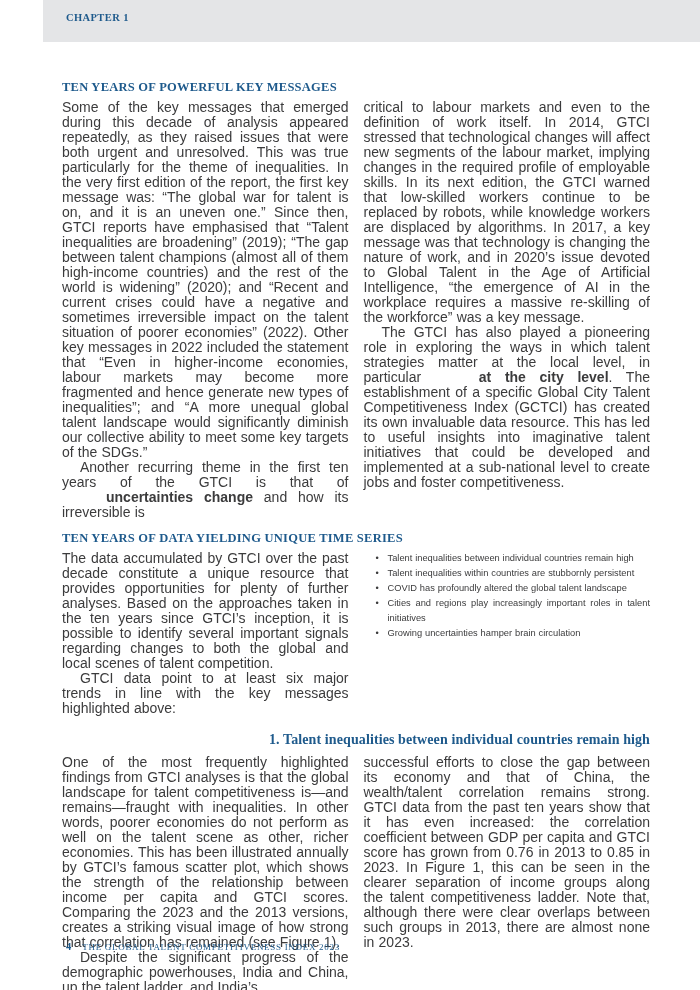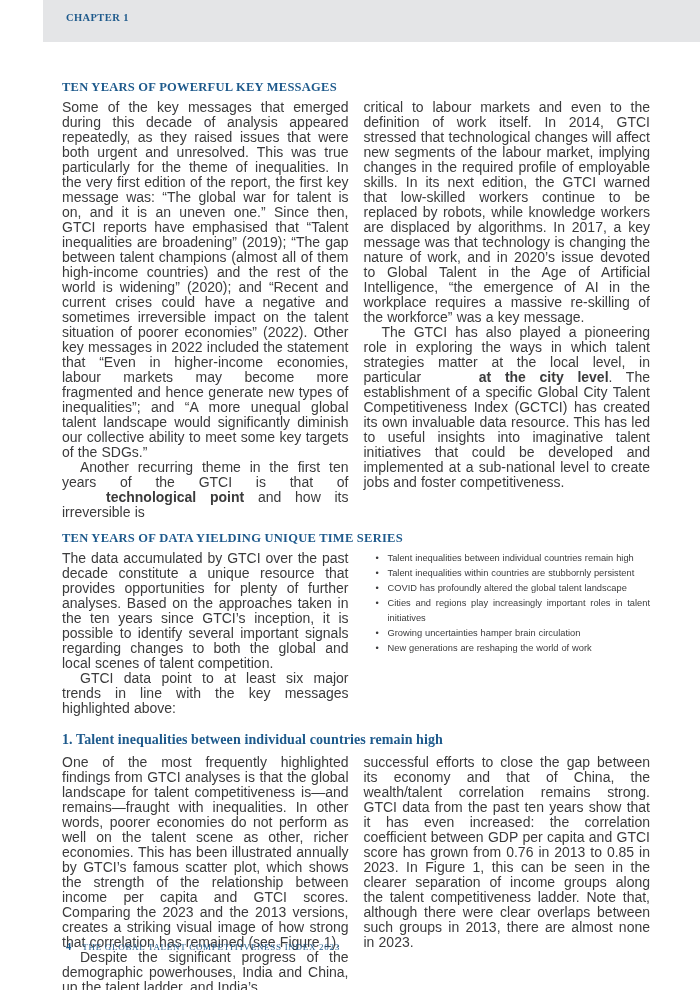--- a/index.html
+++ b/index.html
@@ -25,21 +25,21 @@
   
   .content { position:absolute; left:62px; top:80px; width:588px; }
 
   .section { margin:0 0 11px 0; }
   .section-heading {
     font-family:"Liberation Serif", serif; font-weight:bold;
     font-size:12.5px; letter-spacing:0.25px; color:#1e5a8c;
     margin:0 0 5px 0;
   }
   .section-heading.numbered {
-    font-size:14px; letter-spacing:0.1px; margin:16px 0 7px 0;
+    font-size:14px; letter-spacing:0.1px; margin:16px 0 7px 0;text-align:right;
   }
 
   .two-col { display:flex; gap:15px; }
   .col { width:286.5px; }
 
   p.body {
     font-size:14px; line-height:15px; text-align:justify;
     color:#3b3b3c; margin:0; word-spacing:0.3px;
   }
   p.body.indent { text-indent:18px; }
@@ -74,21 +74,21 @@
     <span class="chapter-label">CHAPTER 1</span>
   </div>
 
   <div class="content">
 
     <div class="section">
       <h2 class="section-heading">TEN YEARS OF POWERFUL KEY MESSAGES</h2>
       <div class="two-col">
         <div class="col">
             <p class="body"><span>Some of the key messages that emerged during this decade of analysis appeared repeatedly, as they raised issues that were both urgent and unresolved. This was true particularly for the theme of inequalities. In the very first edition of the report, the first key message was: “The global war for talent is on, and it is an uneven one.” Since then, GTCI reports have emphasised that “Talent inequalities are broadening” (2019); “The gap between talent champions (almost all of them high-income countries) and the rest of the world is widening” (2020); and “Recent and current crises could have a negative and sometimes irreversible impact on the talent situation of poorer economies” (2022). Other key messages in 2022 included the statement that “Even in higher-income economies, labour markets may become more fragmented and hence generate new types of inequalities”; and “A more unequal global talent landscape would significantly diminish our collective ability to meet some key targets of the SDGs.”</span></p>
-            <p class="body indent"><span>Another recurring theme in the first ten years of the GTCI is that of </span><span class="b">technological point</span><span> and how its irreversible is</span></p>
+            <p class="body indent"><span>Another recurring theme in the first ten years of the GTCI is that of </span><span class="b">uncertainties change</span><span> and how its irreversible is</span></p>
           </div>
         <div class="col">
             <p class="body"><span>critical to labour markets and even to the definition of work itself. In 2014, GTCI stressed that technological changes will affect new segments of the labour market, implying changes in the required profile of employable skills. In its next edition, the GTCI warned that low-skilled workers continue to be replaced by robots, while knowledge workers are displaced by algorithms. In 2017, a key message was that technology is changing the nature of work, and in 2020’s issue devoted to Global Talent in the Age of Artificial Intelligence, “the emergence of AI in the workplace requires a massive re-skilling of the workforce” was a key message.</span></p>
             <p class="body indent"><span>The GTCI has also played a pioneering role in exploring the ways in which talent strategies matter at the local level, in particular </span><span class="b">at the city level</span><span>. The establishment of a specific Global City Talent Competitiveness Index (GCTCI) has created its own invaluable data resource. This has led to useful insights into imaginative talent initiatives that could be developed and implemented at a sub-national level to create jobs and foster competitiveness.</span></p>
           </div>
       </div>
     </div>
 
     <div class="section">
       <h2 class="section-heading">TEN YEARS OF DATA YIELDING UNIQUE TIME SERIES</h2>
@@ -97,21 +97,20 @@
             <p class="body"><span>The data accumulated by GTCI over the past decade constitute a unique resource that provides opportunities for plenty of further analyses. Based on the approaches taken in the ten years since GTCI’s inception, it is possible to identify several important signals regarding changes to both the global and local scenes of talent competition.</span></p>
             <p class="body indent"><span>GTCI data point to at least six major trends in line with the key messages highlighted above:</span></p>
           </div>
         <div class="col">
           <ul class="bullets">
               <li>Talent inequalities between individual countries remain high</li>
               <li>Talent inequalities within countries are stubbornly persistent</li>
               <li>COVID has profoundly altered the global talent landscape</li>
               <li>Cities and regions play increasingly important roles in talent initiatives</li>
               <li>Growing uncertainties hamper brain circulation</li>
-              <li>New generations are reshaping the world of work</li>
             </ul>
         </div>
       </div>
     </div>
 
     <div class="section">
       <h2 class="section-heading numbered">1. Talent inequalities between individual countries remain high</h2>
       <div class="two-col">
         <div class="col">
             <p class="body"><span>One of the most frequently highlighted findings from GTCI analyses is that the global landscape for talent competitiveness is—and remains—fraught with inequalities. In other words, poorer economies do not perform as well on the talent scene as other, richer economies. This has been illustrated annually by GTCI’s famous scatter plot, which shows the strength of the relationship between income per capita and GTCI scores. Comparing the 2023 and the 2013 versions, creates a striking visual image of how strong that correlation has remained (see Figure 1).</span></p>

